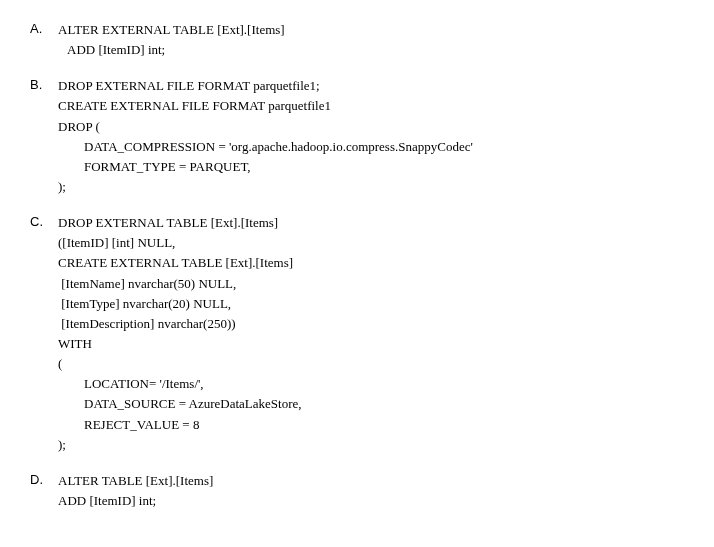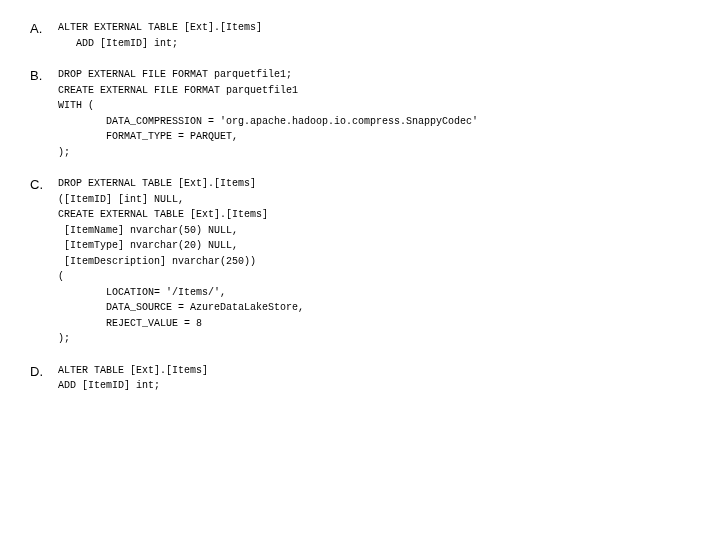--- a/index.html
+++ b/index.html
@@ -32,22 +32,22 @@
       padding-top: 1px;
     }
 
     .option-content {
       flex: 1;
       line-height: 1.55;
     }
 
     .code-line {
       white-space: pre;
-      font-family: Liberation Mono, monospace;
-      font-size: 10px;
+      font-family: Liberation Serif, serif;
+      font-size: 13px;
     }
 
     .watermark {
       position: fixed;
       top: 50%;
       left: 50%;
       transform: translate(-50%, -50%) rotate(-30deg);
       font-size: 28px;
       color: rgba(100, 180, 210, 0.35);
       font-weight: bold;
@@ -68,35 +68,36 @@
       <div class="option-content">
         <div class="code-line">ALTER EXTERNAL TABLE [Ext].[Items]</div>
         <div class="code-line">   ADD [ItemID] int;</div>
       </div>
     </div>
     <div class="option-block">
       <div class="option-letter">B.</div>
       <div class="option-content">
         <div class="code-line">DROP EXTERNAL FILE FORMAT parquetfile1;</div>
         <div class="code-line">CREATE EXTERNAL FILE FORMAT parquetfile1</div>
-        <div class="code-line">WITH (</div>
+        <div class="code-line">DROP (</div>
         <div class="code-line">        DATA_COMPRESSION = 'org.apache.hadoop.io.compress.SnappyCodec'</div>
         <div class="code-line">        FORMAT_TYPE = PARQUET,</div>
         <div class="code-line">);</div>
       </div>
     </div>
     <div class="option-block">
       <div class="option-letter">C.</div>
       <div class="option-content">
         <div class="code-line">DROP EXTERNAL TABLE [Ext].[Items]</div>
         <div class="code-line">([ItemID] [int] NULL,</div>
         <div class="code-line">CREATE EXTERNAL TABLE [Ext].[Items]</div>
         <div class="code-line"> [ItemName] nvarchar(50) NULL,</div>
         <div class="code-line"> [ItemType] nvarchar(20) NULL,</div>
         <div class="code-line"> [ItemDescription] nvarchar(250))</div>
+        <div class="code-line">WITH</div>
         <div class="code-line">(</div>
         <div class="code-line">        LOCATION= '/Items/',</div>
         <div class="code-line">        DATA_SOURCE = AzureDataLakeStore,</div>
         <div class="code-line">        REJECT_VALUE = 8</div>
         <div class="code-line">);</div>
       </div>
     </div>
     <div class="option-block">
       <div class="option-letter">D.</div>
       <div class="option-content">

